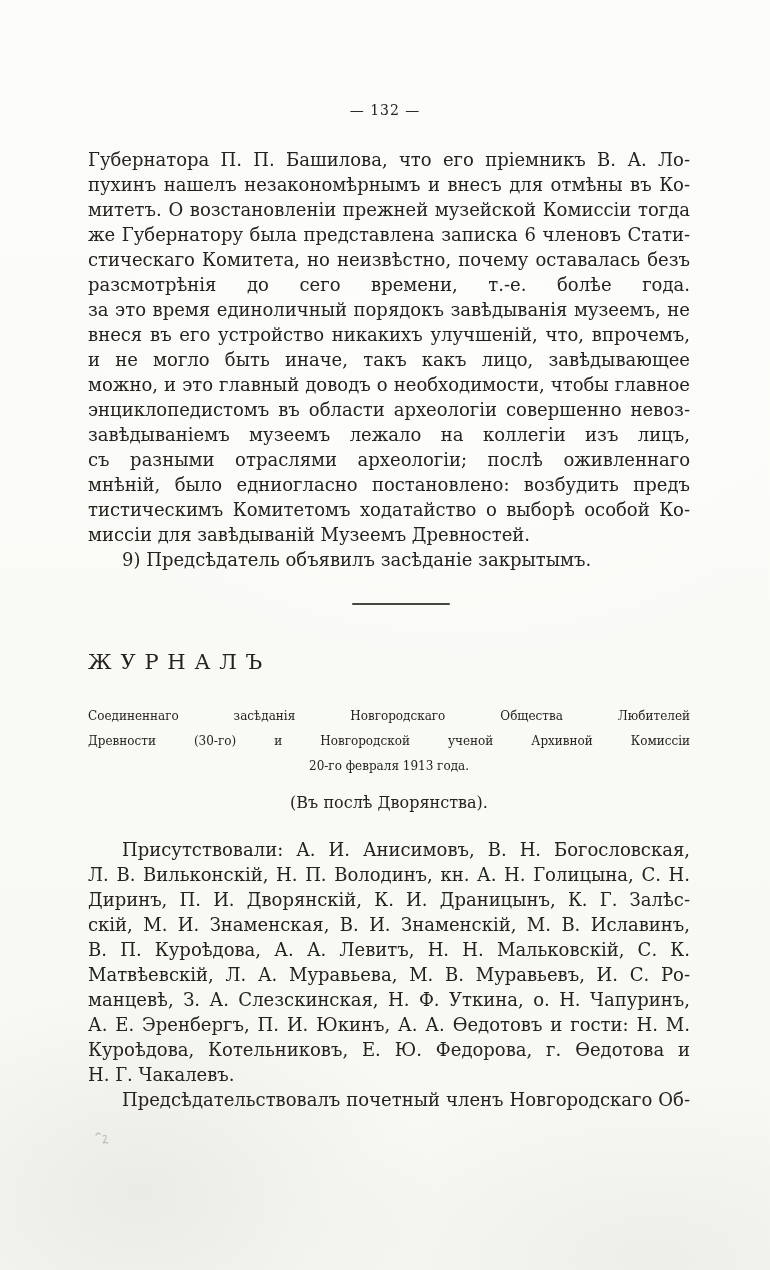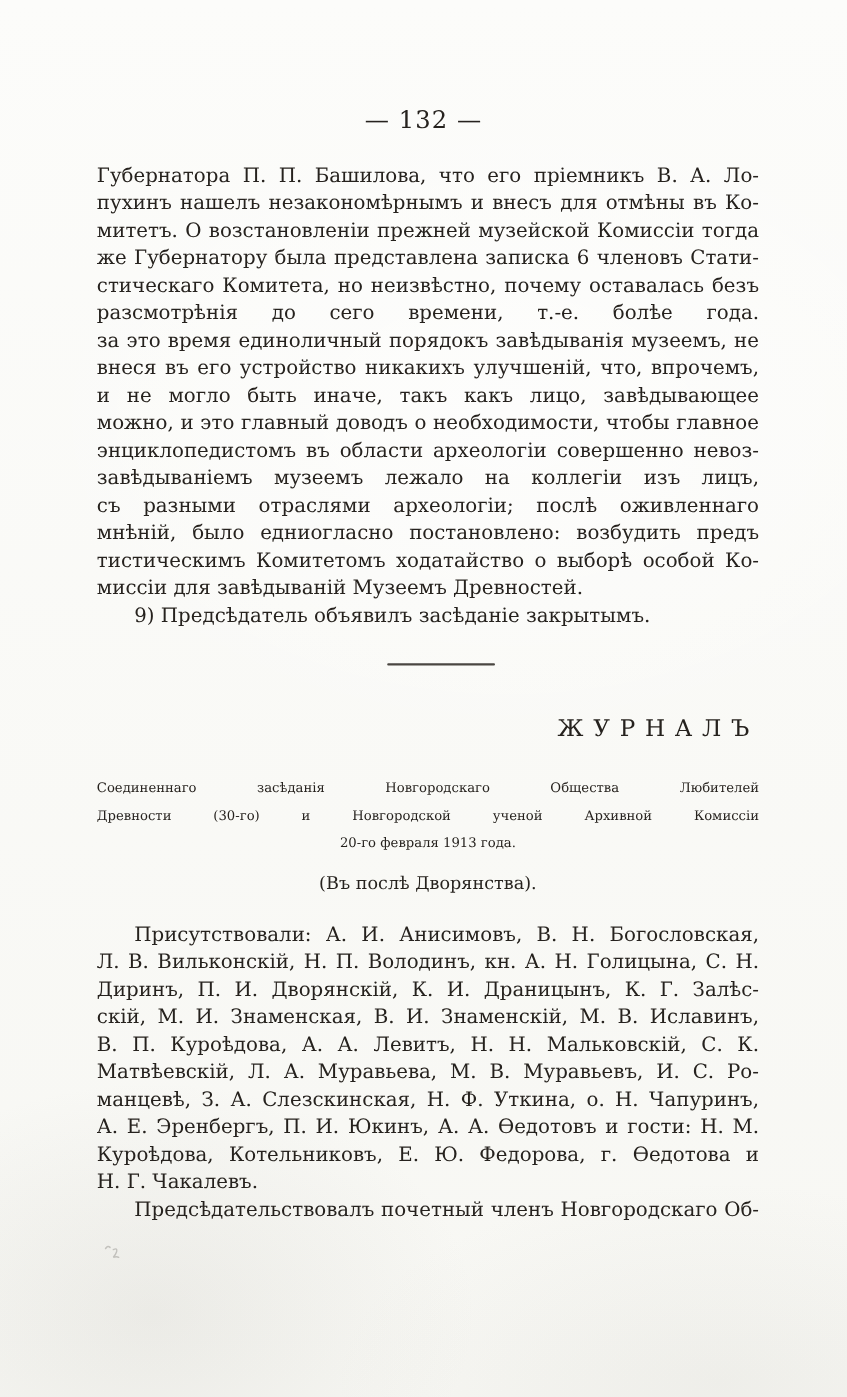--- a/index.html
+++ b/index.html
@@ -19,21 +19,21 @@
       radial-gradient(ellipse 420px 300px at 18% 94%, rgba(180,178,170,0.18), transparent 70%),
       radial-gradient(ellipse 500px 260px at 85% 99%, rgba(185,183,175,0.14), transparent 70%),
       radial-gradient(ellipse 600px 400px at 60% 30%, rgba(255,255,255,0.6), transparent 75%),
       linear-gradient(#fcfcfa, #f7f7f3);
   }
   .page-number {
     margin-top: 100px;
     height: 20px;
     line-height: 20px;
     text-align: center;
-    font-size: 22px;
+    font-size: 14px;
     letter-spacing: 1px;
   }
   .content {
     margin-left: 88px;
     width: 602px;
   }
   .para { font-size: 18px; }
   .line {
     height: 25px;
     line-height: 25px;
@@ -57,21 +57,21 @@
     margin-left: 264px; 
     width: 98px;
     height: 2px;
     background: #4a4641;
     border-radius: 1px;
   }
   .heading {
     margin-top: 43px;
     height: 28px;
     line-height: 28px;
-    text-align: right;
+    text-align: left;
     font-size: 21px;
     letter-spacing: 0.42em;
   }
   .subtitle { margin-top: 28px; font-size: 12px; }
   .location {
     margin-top: 11px;
     height: 25px;
     line-height: 25px;
     text-align: center;
     font-size: 16px;

